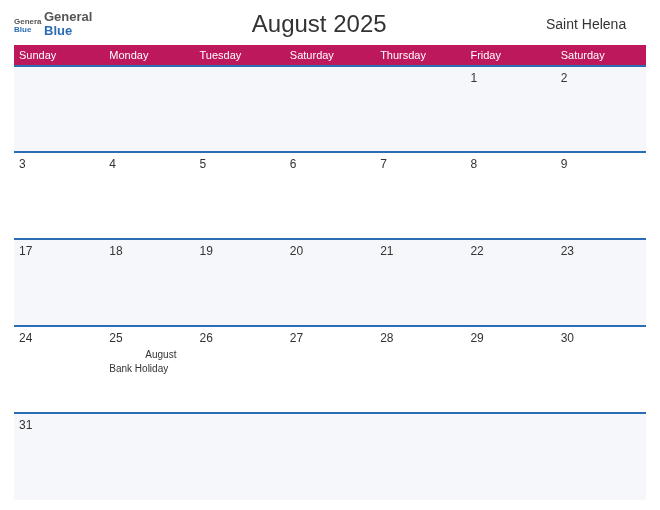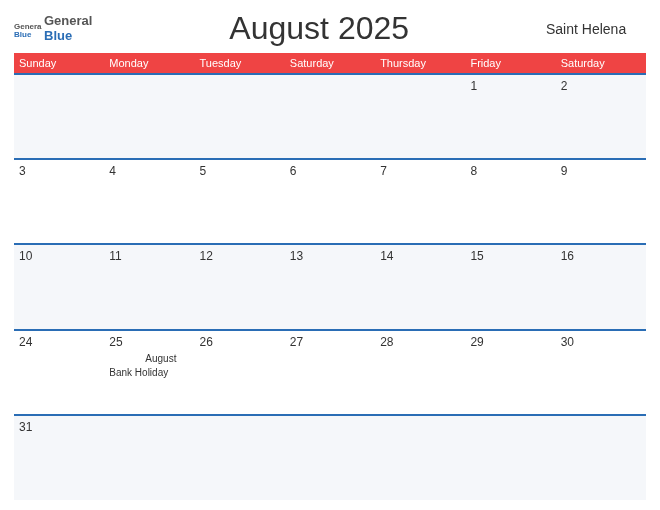--- a/index.html
+++ b/index.html
@@ -37,41 +37,41 @@
     .logo-blue {
       font-size: 13px;
       font-weight: bold;
       color: #2a6db5;
     }
     .logo-icon {
       width: 28px;
       height: 18px;
     }
     .month-title {
-      font-size: 32px;
+      font-size: 24px;
       color: #333;
       font-weight: normal;
       text-align: center;
       flex: 1;
     }
     .region {
       font-size: 14px;
       color: #333;
       text-align: left;
       min-width: 100px;
     }
     
     .calendar {
       flex: 1;
       border-collapse: collapse;
       width: 100%;
       table-layout: fixed;
     }
     .calendar thead tr th {
-      background-color: #ef4444;
+      background-color: #be185d;
       color: #fff;
       font-size: 11px;
       font-weight: normal;
       padding: 4px 5px;
       text-align: left;
       border: none;
     }
     .calendar tbody tr {
       border-top: 2px solid #2a6db5;
     }
@@ -172,39 +172,39 @@
           </td>
           <td>
             <span class="day-num">8</span>
           </td>
           <td>
             <span class="day-num">9</span>
           </td>
         </tr>
         <tr>
           <td>
-            <span class="day-num">10</span>
-          </td>
-          <td>
-            <span class="day-num">11</span>
-          </td>
-          <td>
-            <span class="day-num">12</span>
-          </td>
-          <td>
-            <span class="day-num">13</span>
-          </td>
-          <td>
-            <span class="day-num">14</span>
-          </td>
-          <td>
-            <span class="day-num">15</span>
-          </td>
-          <td>
-            <span class="day-num">16</span>
+            <span class="day-num">17</span>
+          </td>
+          <td>
+            <span class="day-num">18</span>
+          </td>
+          <td>
+            <span class="day-num">19</span>
+          </td>
+          <td>
+            <span class="day-num">20</span>
+          </td>
+          <td>
+            <span class="day-num">21</span>
+          </td>
+          <td>
+            <span class="day-num">22</span>
+          </td>
+          <td>
+            <span class="day-num">23</span>
           </td>
         </tr>
         <tr>
           <td>
             <span class="day-num">24</span>
           </td>
           <td><span class="day-num">25</span><span class="event">August Bank Holiday</span></td>
           <td>
             <span class="day-num">26</span>
           </td>

